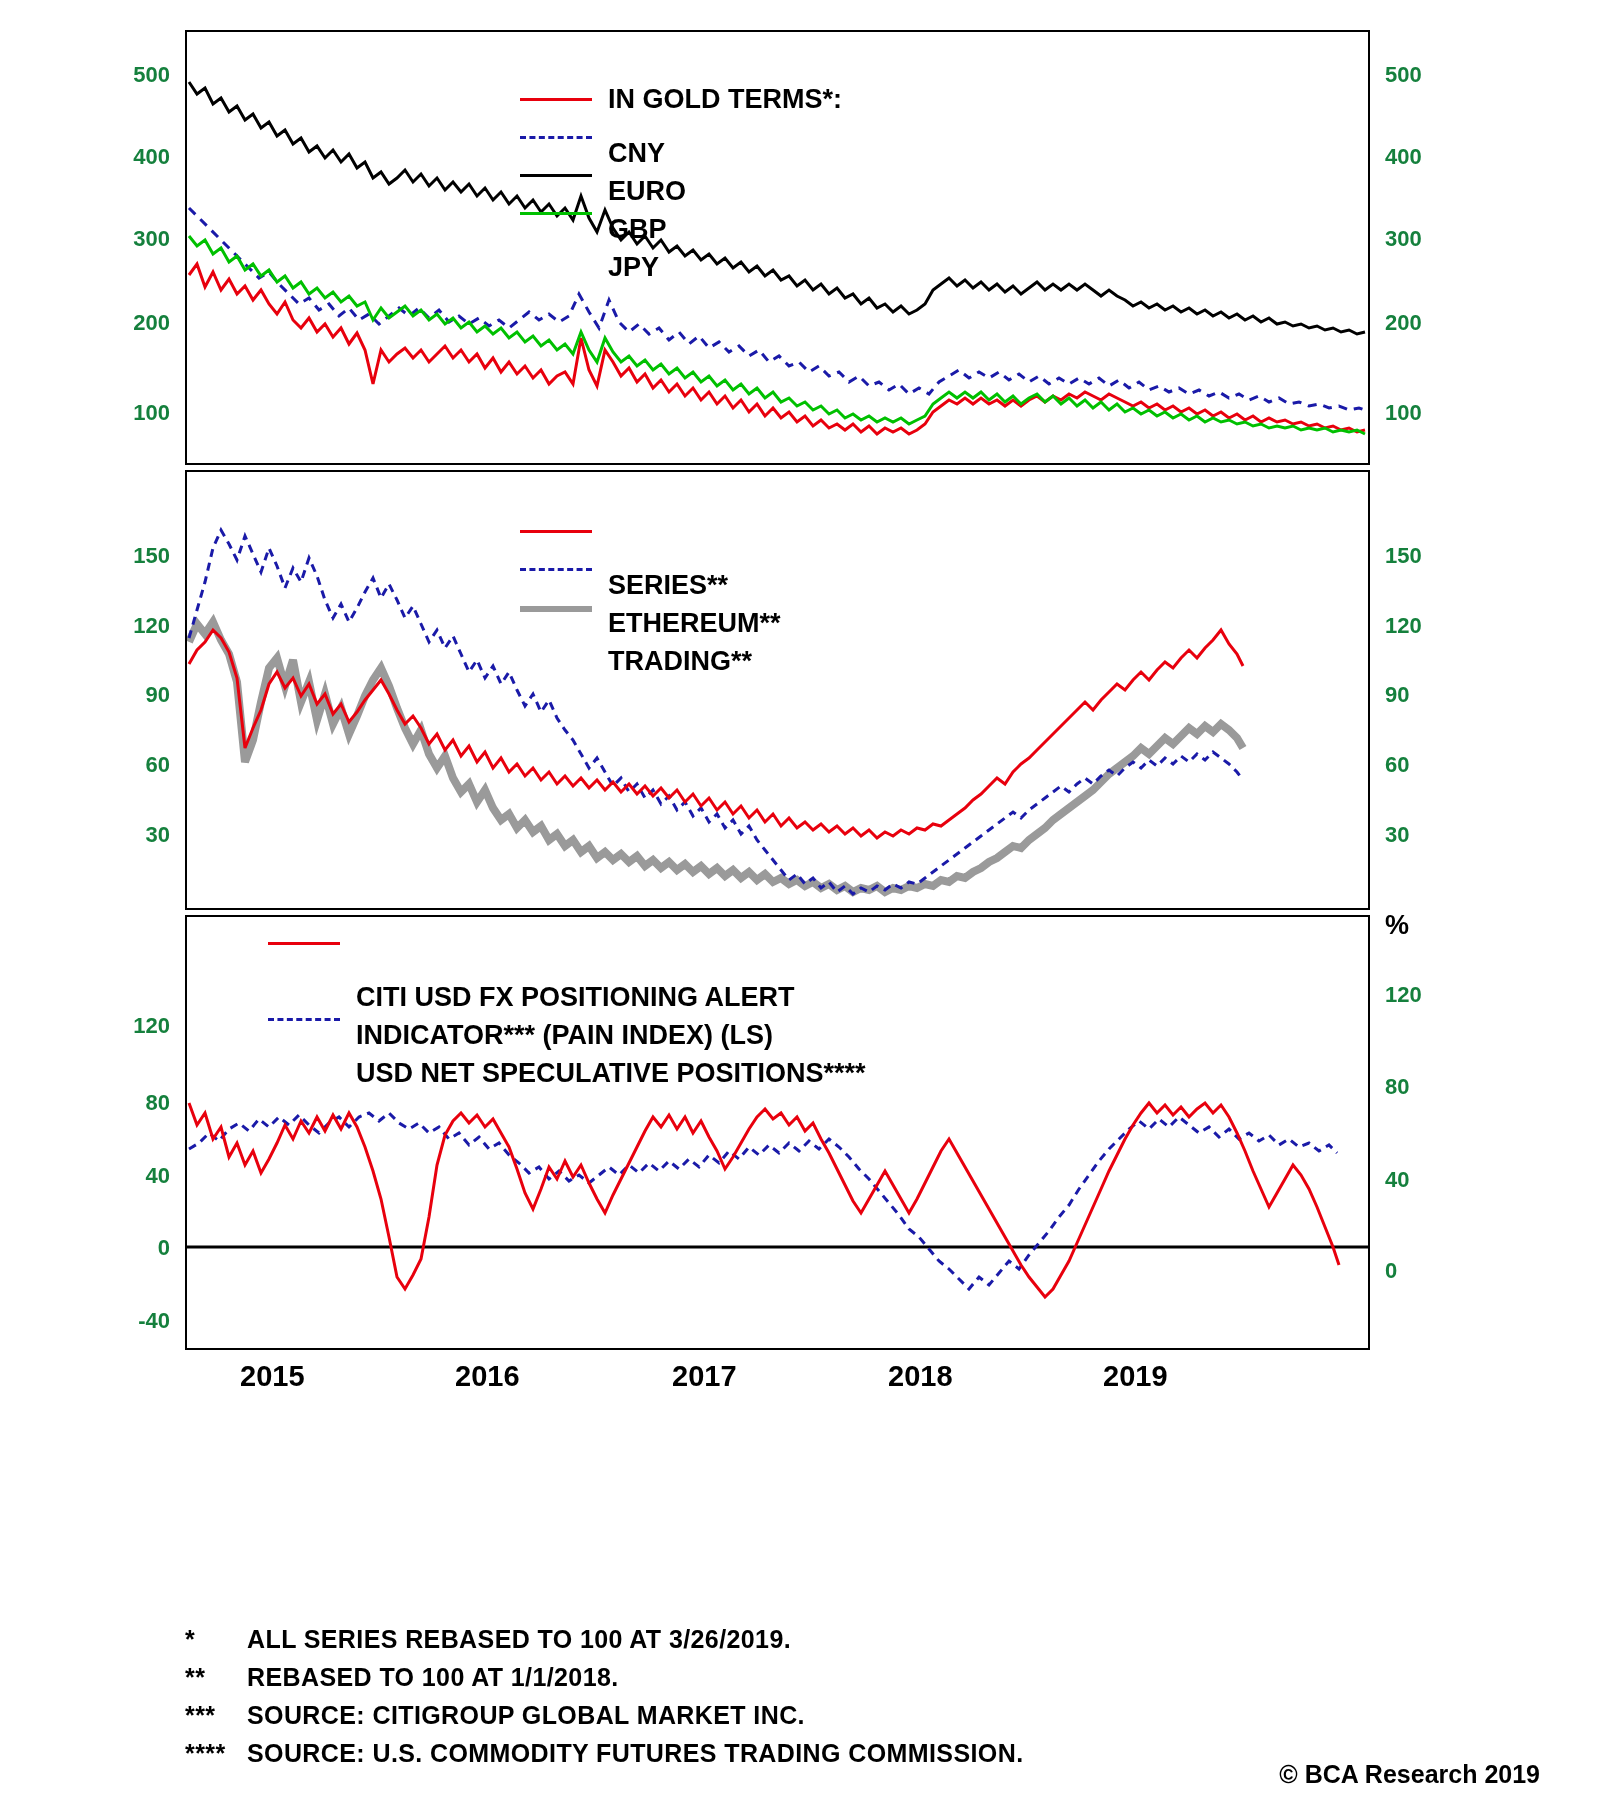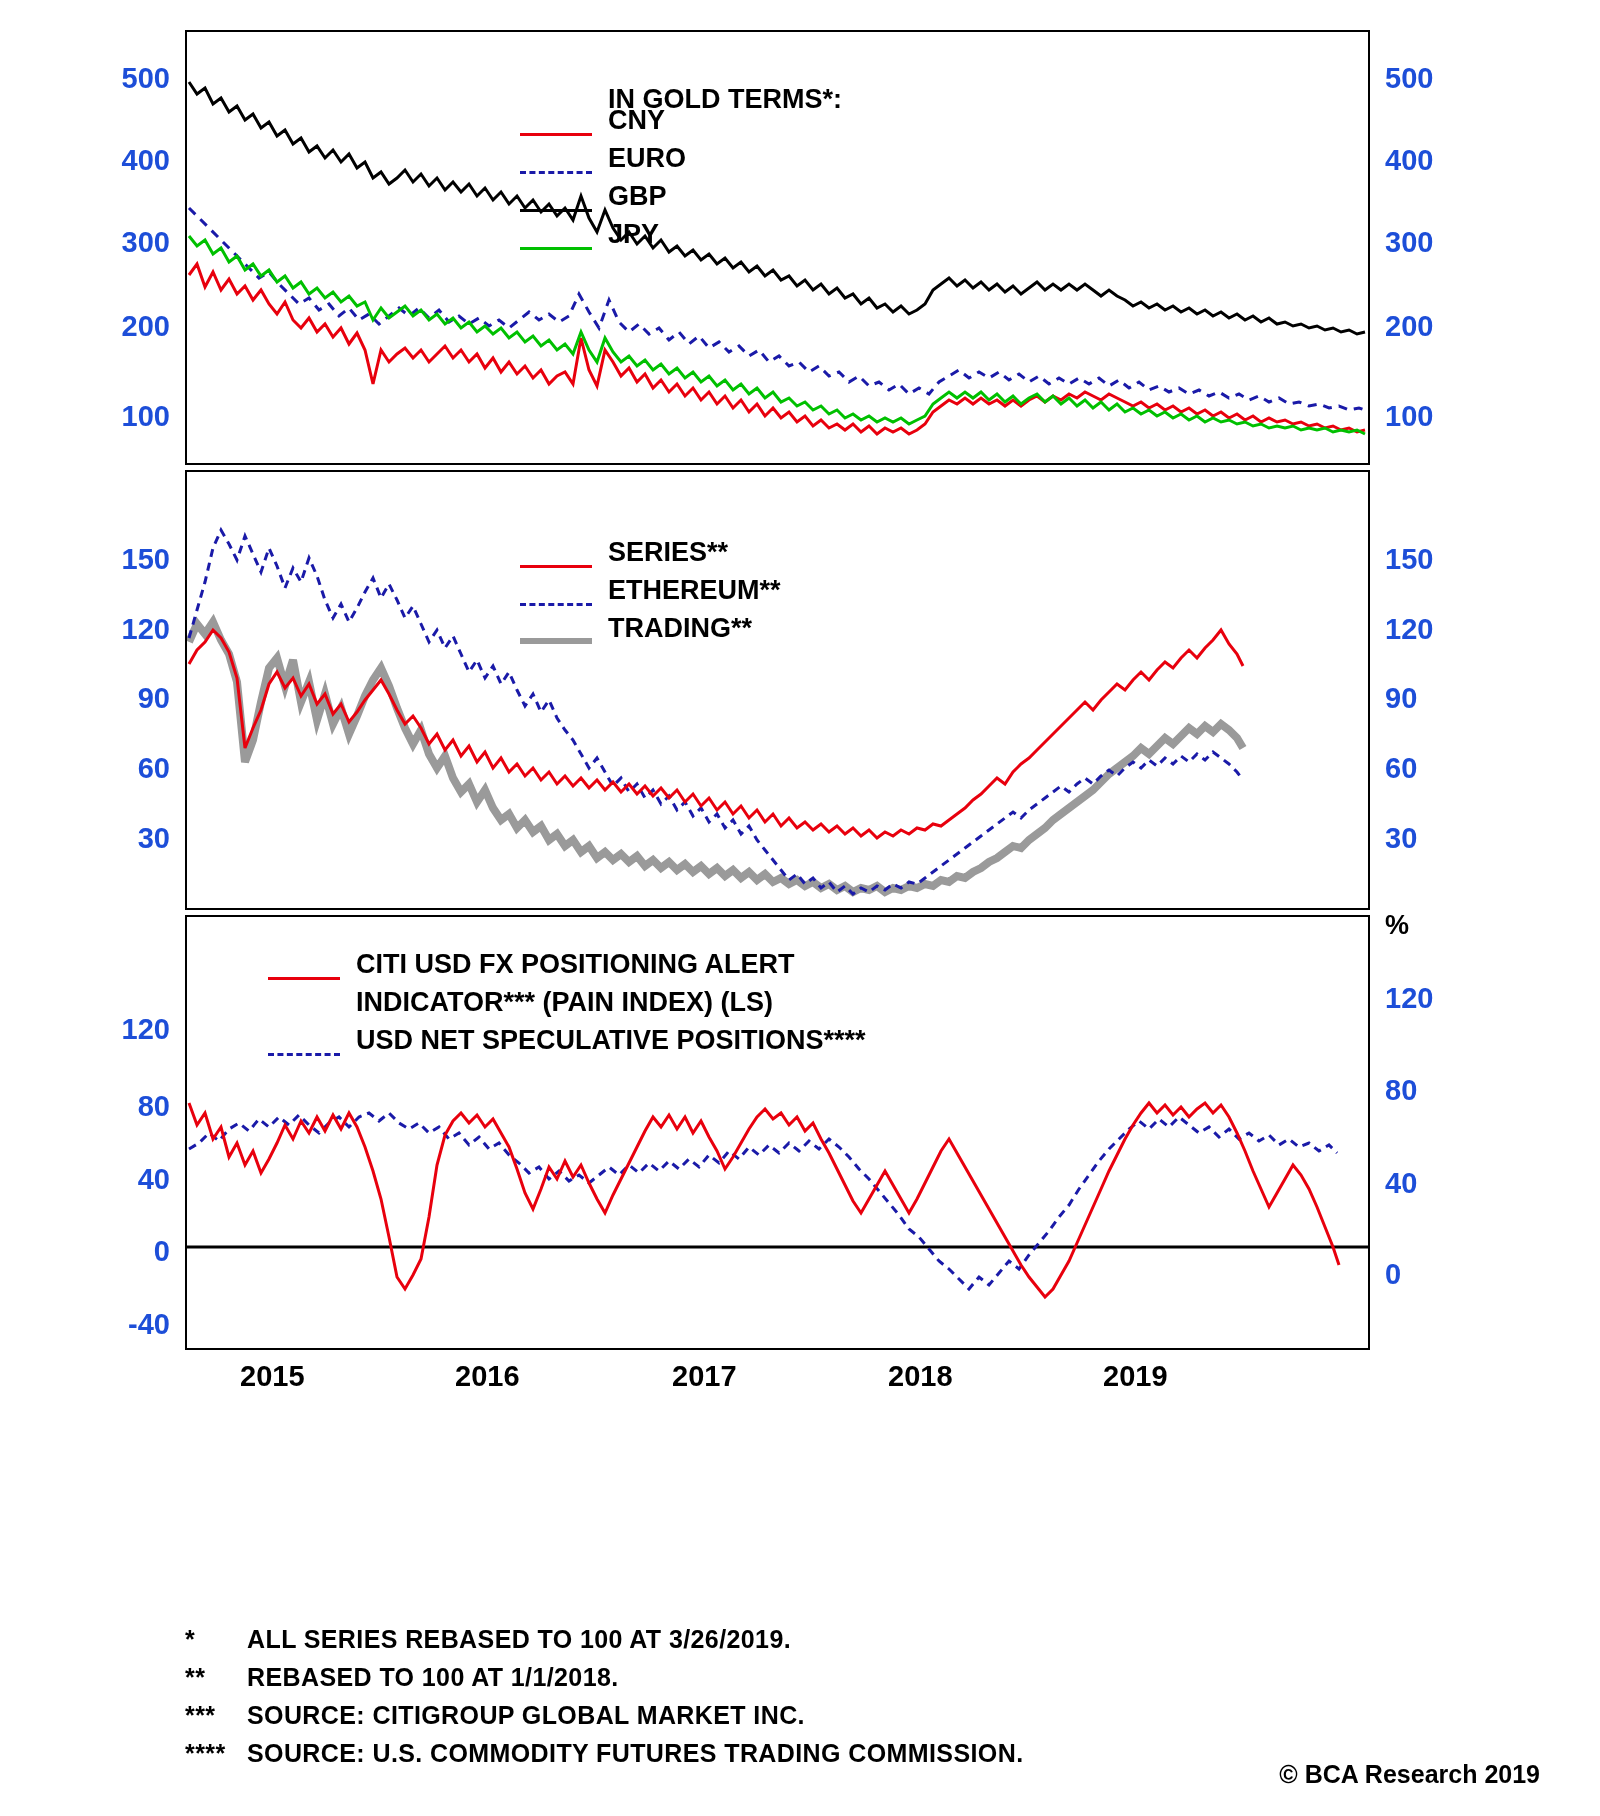--- a/index.html
+++ b/index.html
@@ -8,27 +8,27 @@
 
   .panel{position:absolute;border:2px solid #000;box-sizing:border-box;background:#fff;}
 
   
   #panel1{left:185px;top:30px;width:1185px;height:435px;}
   #panel2{left:185px;top:470px;width:1185px;height:440px;}
   #panel3{left:185px;top:915px;width:1185px;height:435px;}
 
   svg{display:block;}
 
-  .axis-label{position:absolute;font-size:29px;font-weight:bold;color:#1d4ed8;white-space:nowrap;}
+  .axis-label{position:absolute;font-size:22px;font-weight:bold;color:#15803d;white-space:nowrap;}
   .left-lab{text-align:right;}
   .right-lab{text-align:left;}
   .xtick{position:absolute;font-size:29px;font-weight:bold;white-space:nowrap;}
 
   .legend{position:absolute;font-size:27px;font-weight:bold;color:#000;}
-  .legend-row{display:flex;align-items:flex-end;height:38px;}
+  .legend-row{display:flex;align-items:flex-start;height:38px;}
   .swatch{width:72px;height:0;margin-right:16px;position:relative;}
   .legend-title{height:38px;display:flex;align-items:center;padding-left:88px;}
   .legend-text{white-space:nowrap;margin-top:40px;}
   .legend-cont{padding-left:88px;}
 
   .sw-solid-red{border-top:3px solid #e8000d;}
   .sw-dash-blue{border-top:3px dashed #1a1aa8;}
   .sw-solid-black{border-top:3px solid #000;}
   .sw-solid-green{border-top:3px solid #00c000;}
   .sw-solid-gray{border-top:6px solid #9a9a9a;}

